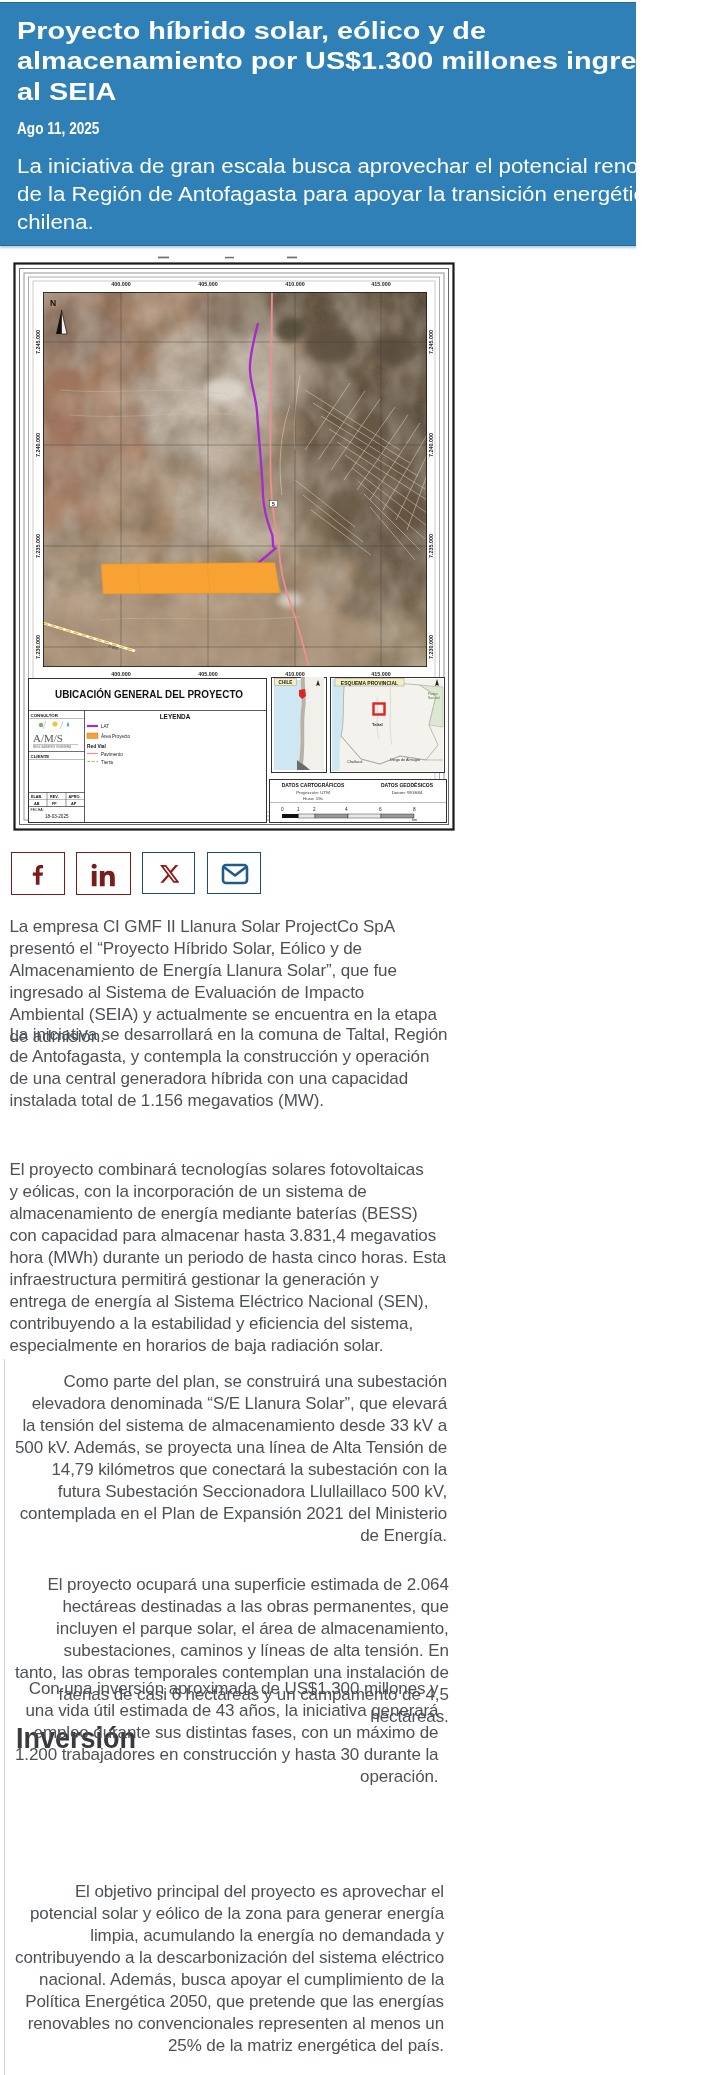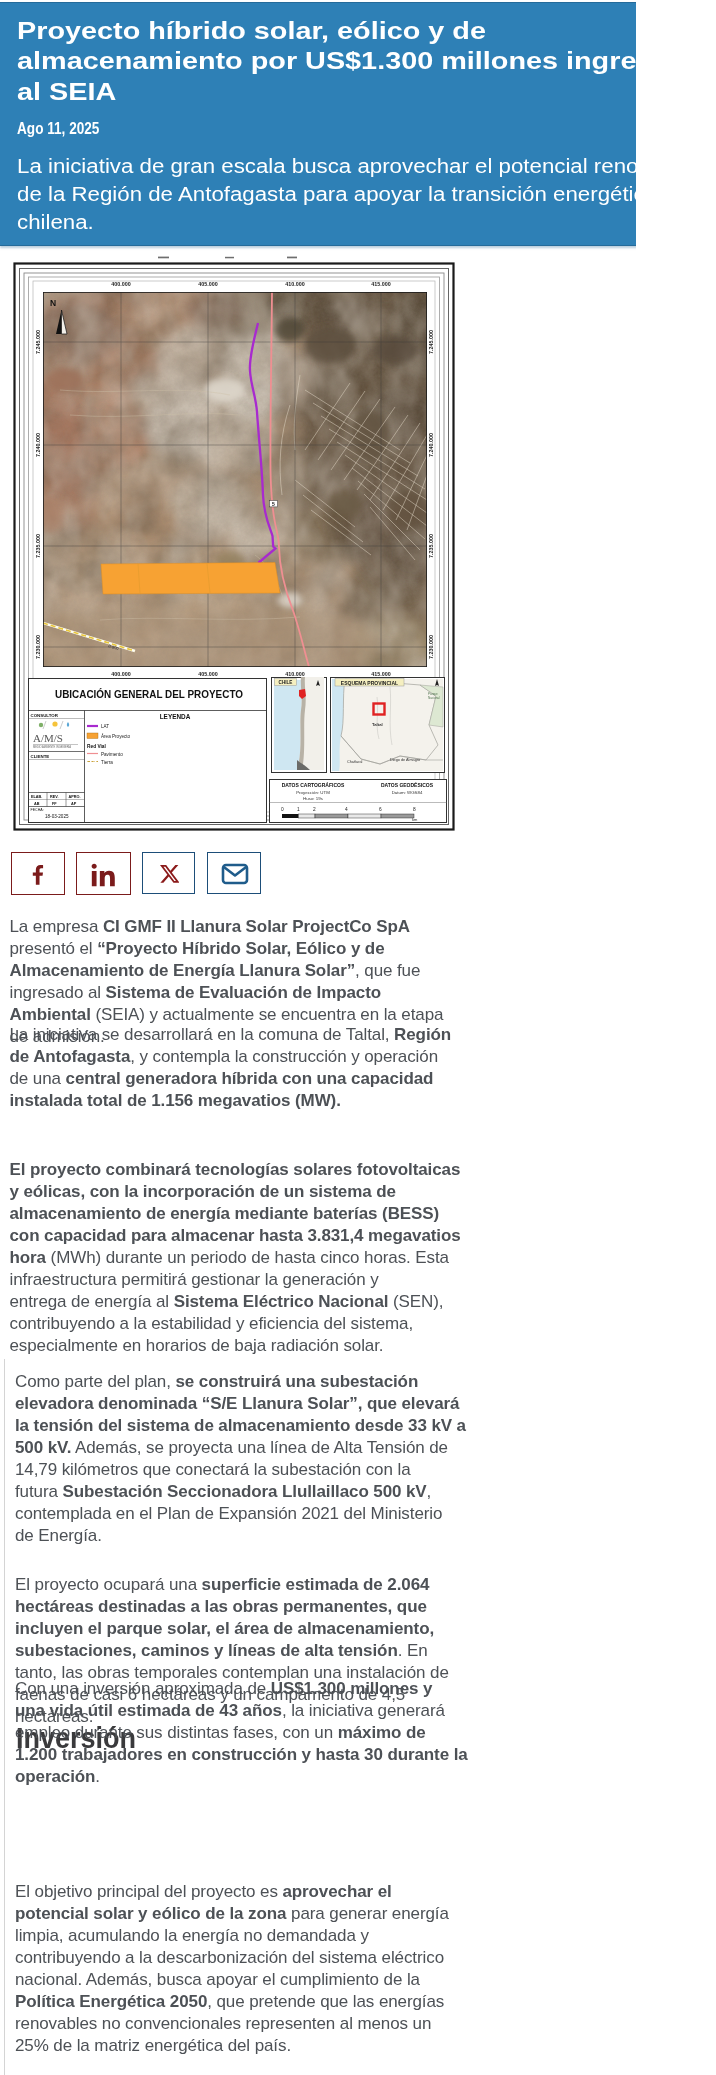--- a/index.html
+++ b/index.html
@@ -1,29 +1,29 @@
 <!DOCTYPE html>
 <html><head>
 <meta charset="utf-8">
 <style>
 html,body{margin:0;padding:0;background:#fff;}
 body{width:716px;font-family:"Liberation Sans",sans-serif;}
 .page{position:relative;width:636px;height:2075px;overflow:hidden;}
-b{font-weight:bold;}
+b{font-weight:normal;}
 .hero{position:absolute;left:0;top:2px;width:712px;height:244px;background:#2e80b6;border:1px solid #256b9a;border-left:none;box-shadow:0 2px 2px rgba(120,160,190,0.5);box-sizing:border-box;}
 .h1{position:absolute;color:#fff;left:17px;top:15.9px;font-size:24px;line-height:30.5px;font-weight:bold;letter-spacing:0px;transform:scaleX(1.2);transform-origin:0 0;}
 .date{position:absolute;color:#fff;left:17px;top:119px;font-size:16px;line-height:19px;font-weight:bold;letter-spacing:0px;transform:scaleX(0.85);transform-origin:0 0;}
 .sub{position:absolute;color:#fff;left:17px;top:151.5px;font-size:19.5px;line-height:28.2px;letter-spacing:0px;transform:scaleX(1.142);transform-origin:0 0;}
 .figwrap{position:absolute;left:0;top:255px;}
 .social{position:absolute;left:10.5px;top:851.5px;}
 .sbtn{position:absolute;top:0;width:52.5px;height:41.5px;border:1px solid #7b1b1b;background:#fff;}
 .sbtn.blue{border-color:#1d4e79;border-width:1.5px;width:51.5px;height:40.5px;}
 .body{position:absolute;left:0;top:0;width:716px;color:#4d5156;font-size:17px;line-height:22px;letter-spacing:-0.1px;}
 .p{position:absolute;left:9.5px;}
-.q{position:absolute;left:15px;}
+.q{position:absolute;left:15px;text-align:right;}
 .rule{position:absolute;left:4px;top:1359px;width:1.2px;height:716px;background:#d4d4d4;}
 .h2{position:absolute;left:16px;top:1721px;font-size:30px;line-height:34px;font-weight:bold;color:#3a3a3c;letter-spacing:0px;transform:scaleX(0.9);transform-origin:0 0;}
 </style>
 </head>
 <body>
 <div class="page">
 
 <div class="hero"></div>
 
 <div class="h1">Proyecto híbrido solar, eólico y de<br>almacenamiento por US$1.300 millones ingresa<br>al SEIA</div>

